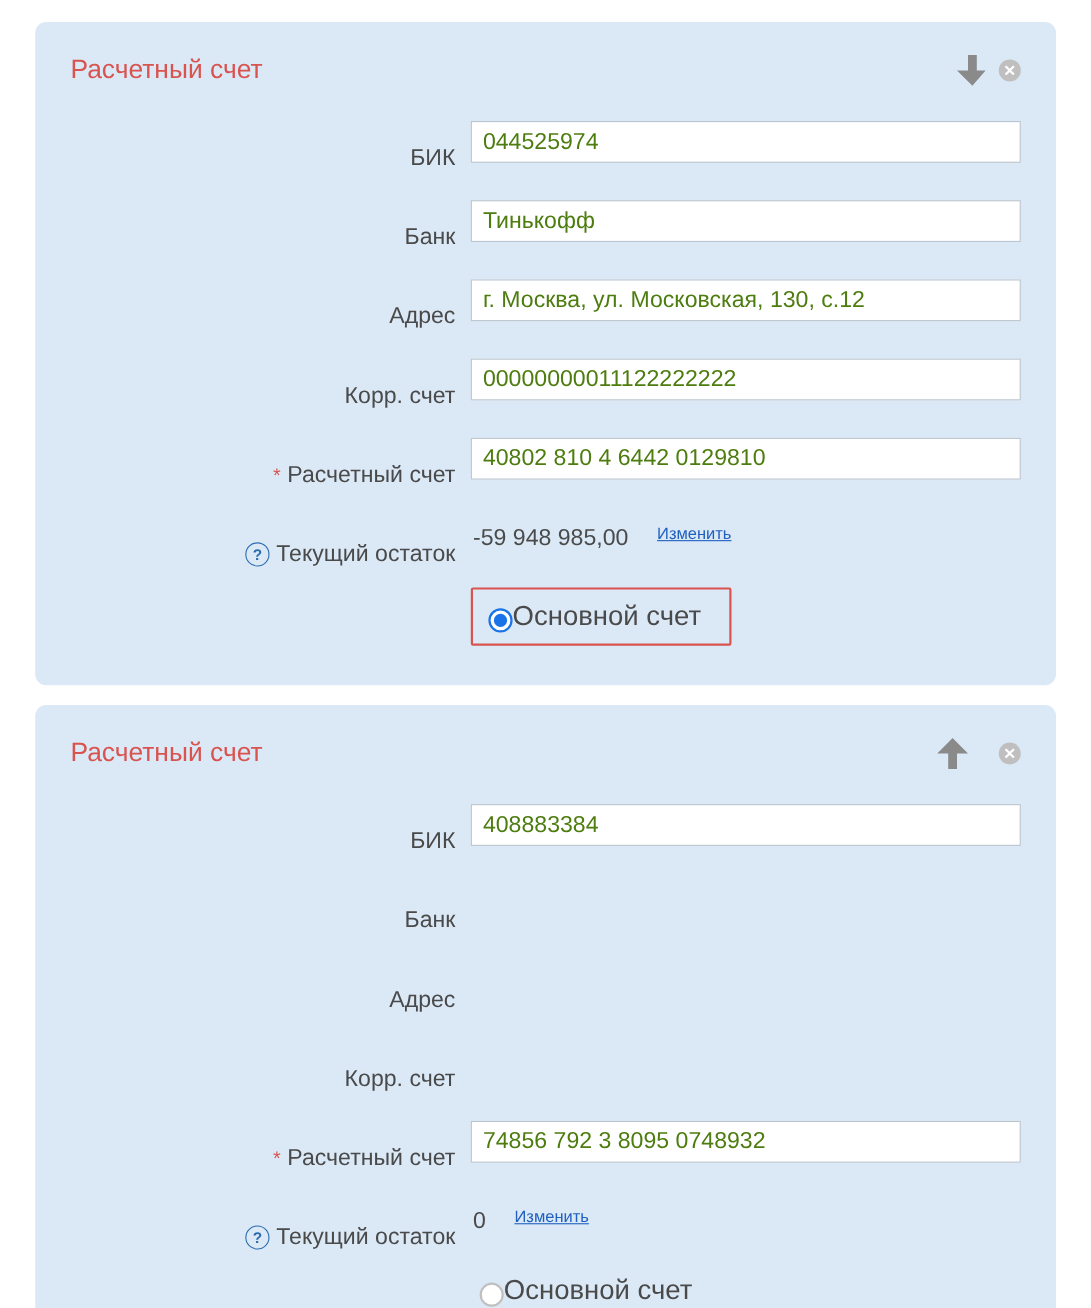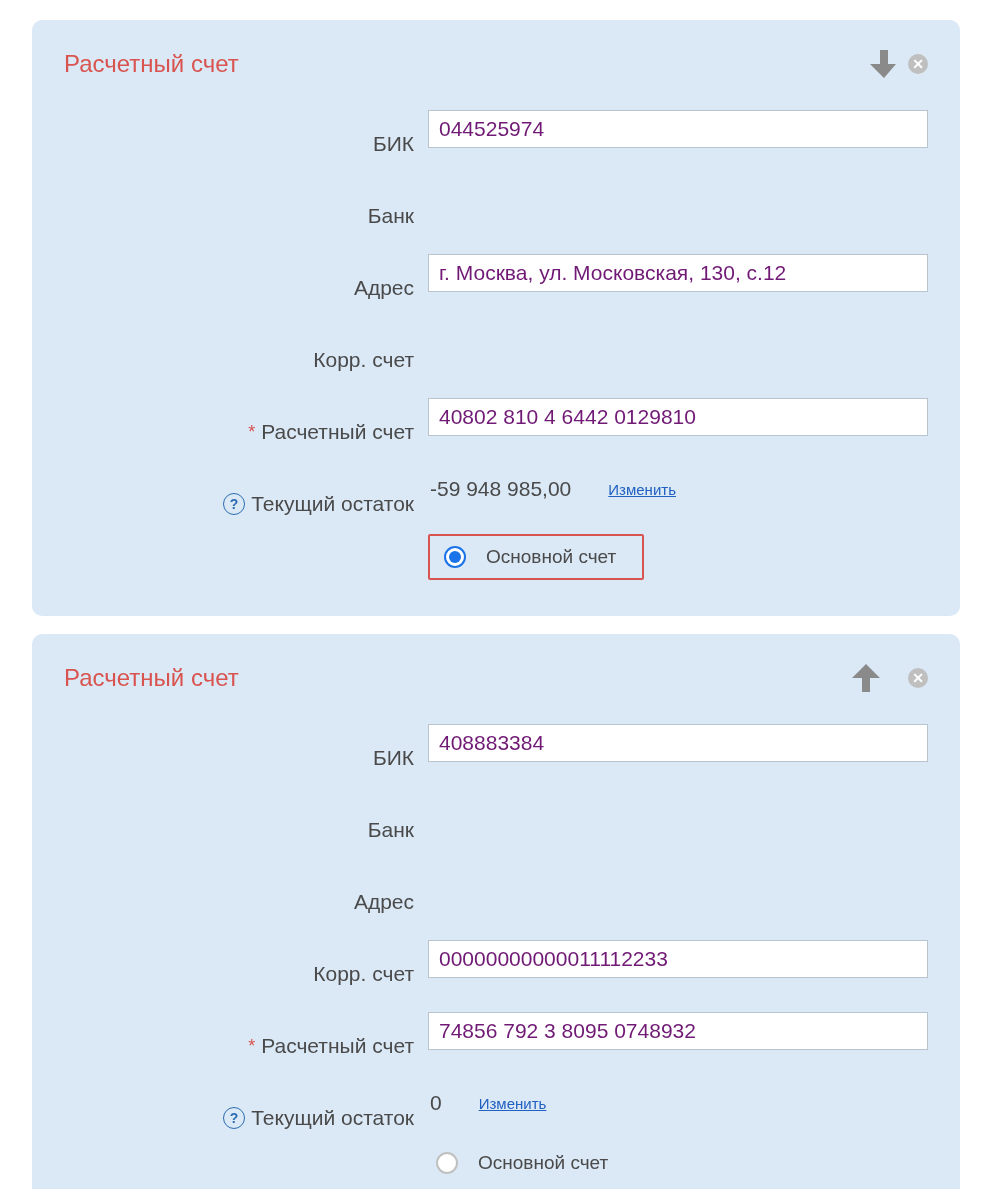--- a/index.html
+++ b/index.html
@@ -88,41 +88,41 @@
     cursor: pointer;
     line-height: 1;
   }
   .form-input {
     flex: 1;
     height: 38px;
     background: #fff;
     border: 1px solid #b8c4ce;
     padding: 0 10px;
     font-size: 21px;
-    color: #701a75;
+    color: #4d7c0f;
   }
   .form-value {
     font-size: 21px;
     color: #4a4a4a;
     display: flex;
-    align-items: center;
-    gap: 37px;
+    align-items: flex-start;
+    gap: 26px;
     padding-left: 2px;
   }
   .link {
     color: #2060c0;
     text-decoration: underline;
     cursor: pointer;
     font-size: 15px;
   }
   .radio-wrap {
     display: inline-flex;
-    align-items: flex-start;
-    gap: 20px;
-    font-size: 19px;
+    align-items: flex-end;
+    gap: 0;
+    font-size: 25px;
     color: #4a4a4a;
     padding: 4px 8px;
   }
   .radio-circle {
     width: 22px;
     height: 22px;
     border-radius: 50%;
     border: 2px solid #c0c0c0;
     display: inline-flex;
     align-items: center;
@@ -185,27 +185,29 @@
       <span class="close-icon">✕</span>
     </div>
   </div>
 
   <div class="form-row">
     <div class="form-label">БИК</div>
     <input class="form-input" value="044525974" style="">
   </div>
   <div class="form-row">
     <div class="form-label">Банк</div>
+    <input class="form-input" value="Тинькофф" style="">
   </div>
   <div class="form-row">
     <div class="form-label">Адрес</div>
     <input class="form-input" value="г. Москва, ул. Московская, 130, с.12" style="">
   </div>
   <div class="form-row">
     <div class="form-label">Корр. счет</div>
+    <input class="form-input" value="00000000011122222222" style="">
   </div>
   <div class="form-row">
     <div class="form-label">
       <span class="required">*</span>
       <span>Расчетный счет</span>
     </div>
     <input class="form-input" value="40802 810 4 6442 0129810" style="">
   </div>
   <div class="form-row">
     <div class="form-label">
@@ -247,21 +249,20 @@
     <input class="form-input" value="408883384" style="">
   </div>
   <div class="form-row">
     <div class="form-label">Банк</div>
   </div>
   <div class="form-row">
     <div class="form-label">Адрес</div>
   </div>
   <div class="form-row">
     <div class="form-label">Корр. счет</div>
-    <input class="form-input" value="00000000000011112233" style="">
   </div>
   <div class="form-row">
     <div class="form-label">
       <span class="required">*</span>
       <span>Расчетный счет</span>
     </div>
     <input class="form-input" value="74856 792 3 8095 0748932" style="">
   </div>
   <div class="form-row">
     <div class="form-label">

